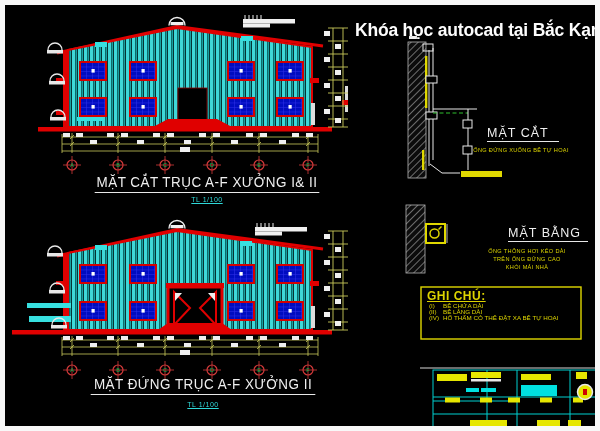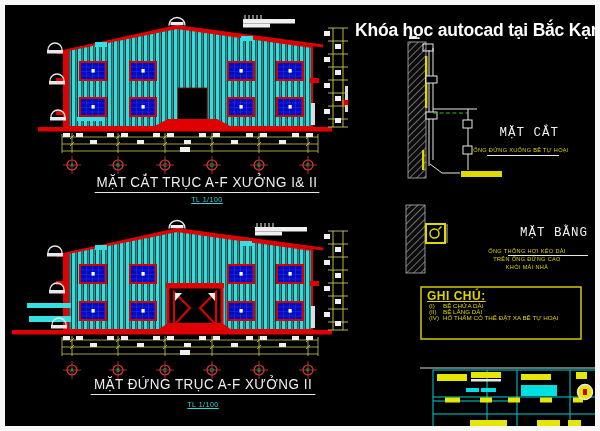--- a/index.html
+++ b/index.html
@@ -10,22 +10,22 @@
   .txt{position:absolute;z-index:10;white-space:nowrap;}
   #watermark{left:355px;top:20px;width:242px;color:#fdfdfd;font-size:17.5px;font-weight:bold;
              letter-spacing:-0.2px;text-shadow:0 0 1px #000;}
   .view-title{color:#efefef;font-size:14px;letter-spacing:0.5px;text-align:center;
               border-bottom:1.6px solid #e8e8e8;padding-bottom:2px;transform:scaleX(0.96);transform-origin:center top;}
   #title-section{left:90px;top:174px;width:234px;}
   #title-elev{left:86px;top:376px;width:234px;}
   .scale-lbl{color:#2fd9d9;font-size:7px;text-align:center;text-decoration:underline;letter-spacing:0.5px;}
   #scale1{left:90px;top:196px;width:234px;}
   #scale2{left:86px;top:401px;width:234px;}
-  .det-title{color:#efefef;font-size:12.5px;letter-spacing:1px;text-align:right;
-             border-bottom:1.4px solid #e8e8e8;padding-bottom:15px;font-family:Liberation Mono, monospace;}
+  .det-title{color:#efefef;font-size:12.5px;letter-spacing:1px;text-align:left;
+             border-bottom:1.4px solid #e8e8e8;padding-bottom:1px;}
   #det1-title{left:487px;top:126px;width:72px;}
   #det2-title{left:508px;top:226px;width:80px;}
   .y-note{color:#ddd400;font-size:7px;text-align:center;letter-spacing:0.4px;
           transform:scale(0.8);transform-origin:left top;line-height:10px;}
   #det1-note{left:451px;top:146px;width:175px;}
   #det2-note{left:457px;top:247px;width:175px;}
   #ghichu-title{left:427px;top:289px;color:#ddd400;font-size:12px;font-weight:bold;
                 text-decoration:underline;letter-spacing:0.5px;}
   #ghichu-items{left:429px;top:303px;width:192px;transform:scale(0.78);transform-origin:left top;
                 color:#ddd400;font-size:8px;line-height:8px;}

